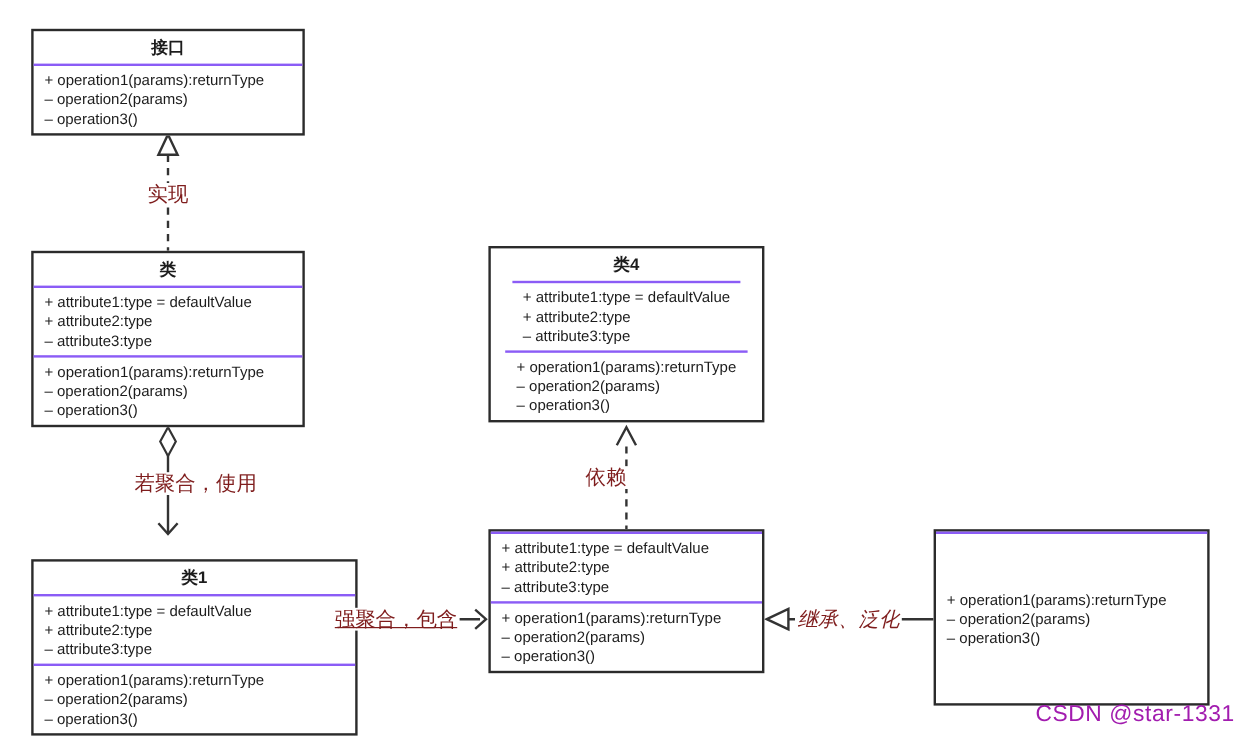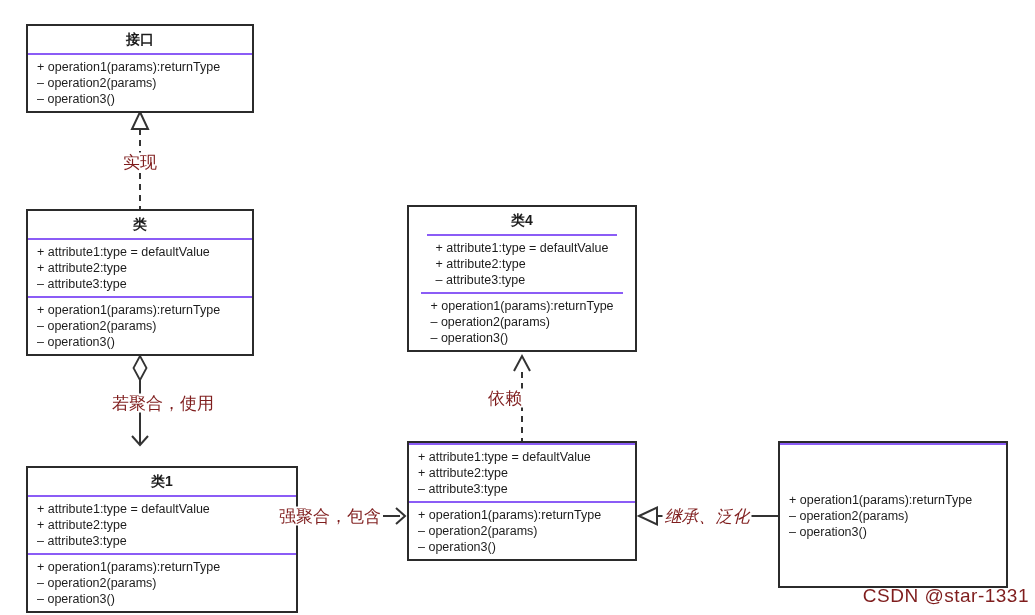--- a/index.html
+++ b/index.html
@@ -63,28 +63,28 @@
     background: #ffffff;
     color: #7f1d1d;
     font-size: 17px;
     line-height: 17px;
     padding: 1px 2px;
     white-space: nowrap;
   }
   #label-realization { left: 140px; top: 162px; }
   #label-weak-agg    { left: 140px; top: 403px; margin-left: 23px; }
   #label-dependency  { left: 505px; top: 398px; }
-  #label-strong-agg  { left: 330px; top: 516px; }
+  #label-strong-agg  { left: 330px; top: 516px; text-decoration: underline; }
   #label-inheritance { left: 707px; top: 516px; font-style: italic; }
   
   #watermark {
     position: absolute;
     right: 6px; top: 585px;
     font-size: 19px;
-    color: #7f1d1d;
+    color: #a21caf;
     letter-spacing: 0.5px;
   }
 </style>
 </head>
 <body>
 
 <div id="canvas">
 
   <svg id="connector-layer" viewBox="0 0 1035 615" xmlns="http://www.w3.org/2000/svg">
     

